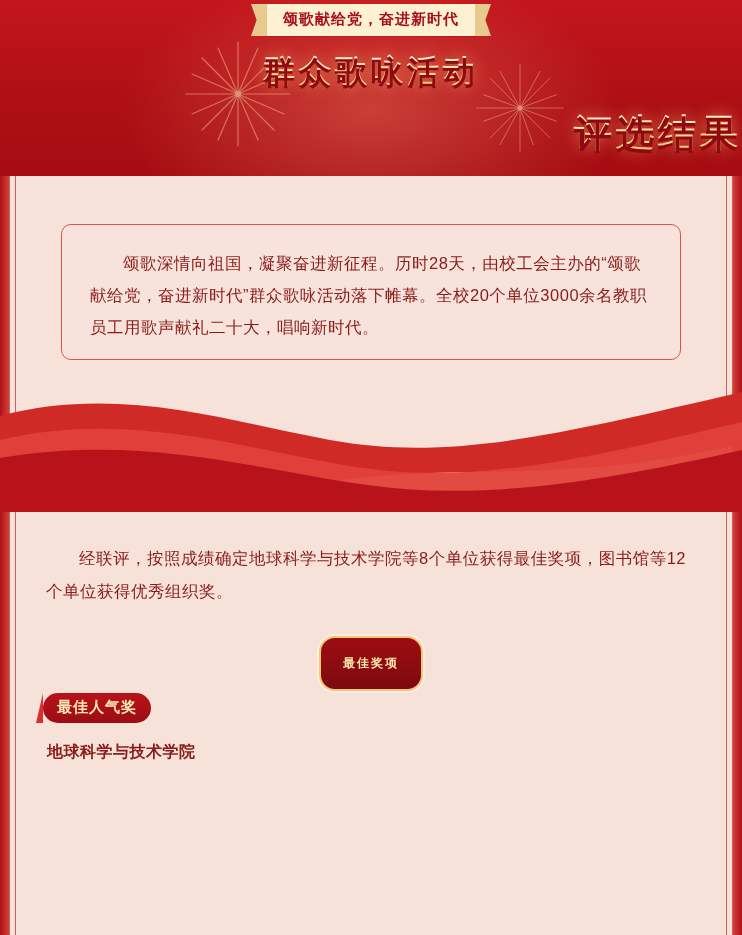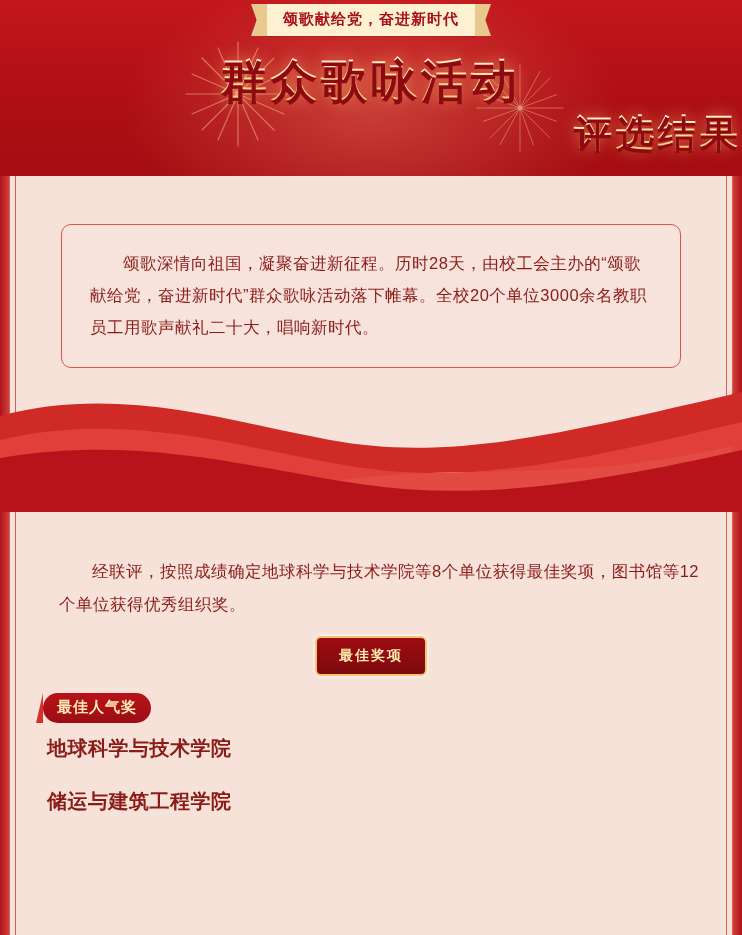--- a/index.html
+++ b/index.html
@@ -86,21 +86,21 @@
     width: 742px;
     text-align: center;
     font-weight: bold;
     color: #ffeab4;
     text-shadow: 0 2px 0 #8f0a10, 0 0 16px rgba(255,200,120,0.55);
     letter-spacing: 4px;
     z-index: 4;
   }
   .title-main {
     top: 50px;
-    font-size: 46px;
+    font-size: 32px;
     background: linear-gradient(180deg, #fff7dd 10%, #ffd887 55%, #f5b košer 100%);
   }
   .title-main {
     background: linear-gradient(180deg, #fffaf0 5%, #ffe9b0 45%, #f2bd63 100%);
     -webkit-background-clip: text;
     background-clip: text;
     color: transparent;
   }
   .title-sub {
     top: 108px;
@@ -144,21 +144,21 @@
 
   
   .intro-box {
     position: absolute;
     left: 61px;
     top: 48px;
     width: 620px;
     box-sizing: border-box;
     border: 1px solid #d6564e;
     border-radius: 10px;
-    padding: 22px 28px 24px 28px;
+    padding: 22px 28px 16px 28px;
     background: rgba(255,255,255,0.06);
   }
   .intro-text {
     margin: 0;
     color: #8a1b17;
     font-size: 16.5px;
     line-height: 32px;
     text-indent: 2em;
     letter-spacing: 0.5px;
   }
@@ -172,41 +172,41 @@
     height: 130px;
     pointer-events: none;
   }
 
   
   .para2 {
     position: absolute;
     left: 45px;
     top: 365px;
     width: 652px;
-    margin: 14px;
+    margin: 1px;
     color: #8a1b17;
     font-size: 16.5px;
     line-height: 33px;
     text-indent: 2em;
     letter-spacing: 0.5px;
   }
 
   
   .section-badge {
     position: absolute;
     left: 50%;
     top: 460px;
     transform: translateX(-50%);
     background: linear-gradient(180deg, #9d0d12 0%, #7d0a0e 100%);
     color: #ffe8ad;
-    font-size: 14px;
+    font-size: 12px;
     font-weight: bold;
     letter-spacing: 2px;
-    padding: 9px 22px;
-    border-radius: 6px;
+    padding: 17px 22px;
+    border-radius: 16px;
     border: 2px solid #f3c675;
     box-shadow: 0 0 0 2px rgba(255,255,255,0.35);
     white-space: nowrap;
   }
 
   
   .award-list {
     position: absolute;
     left: 43px;
     top: 517px;
@@ -228,23 +228,23 @@
     content: "";
     position: absolute;
     left: -7px;
     top: 0;
     width: 7px;
     height: 100%;
     background: #d9302f;
     clip-path: polygon(100% 0, 100% 100%, 0 100%);
   }
   .award-name {
-    margin: 12px 0 0 4px;
+    margin: 19px 0 0 4px;
     color: #8a1b17;
-    font-size: 20px;
+    font-size: 16px;
     font-weight: bold;
     letter-spacing: 0.5px;
   }
 </style>
 </head>
 <body>
 
 <div class="page">
 
   <div class="header">
@@ -323,19 +323,18 @@
     <div class="section-badge">最佳奖项</div>
 
     <div class="award-list">
 
       <div class="award-item">
         <span class="award-tag">最佳人气奖</span>
         <div class="award-name">地球科学与技术学院</div>
       </div>
 
       <div class="award-item">
-        <div class="award-name">储运与建筑工程学院</div>
       </div>
 
 
     </div>
   </div>
 </div>
 
 </body></html>

